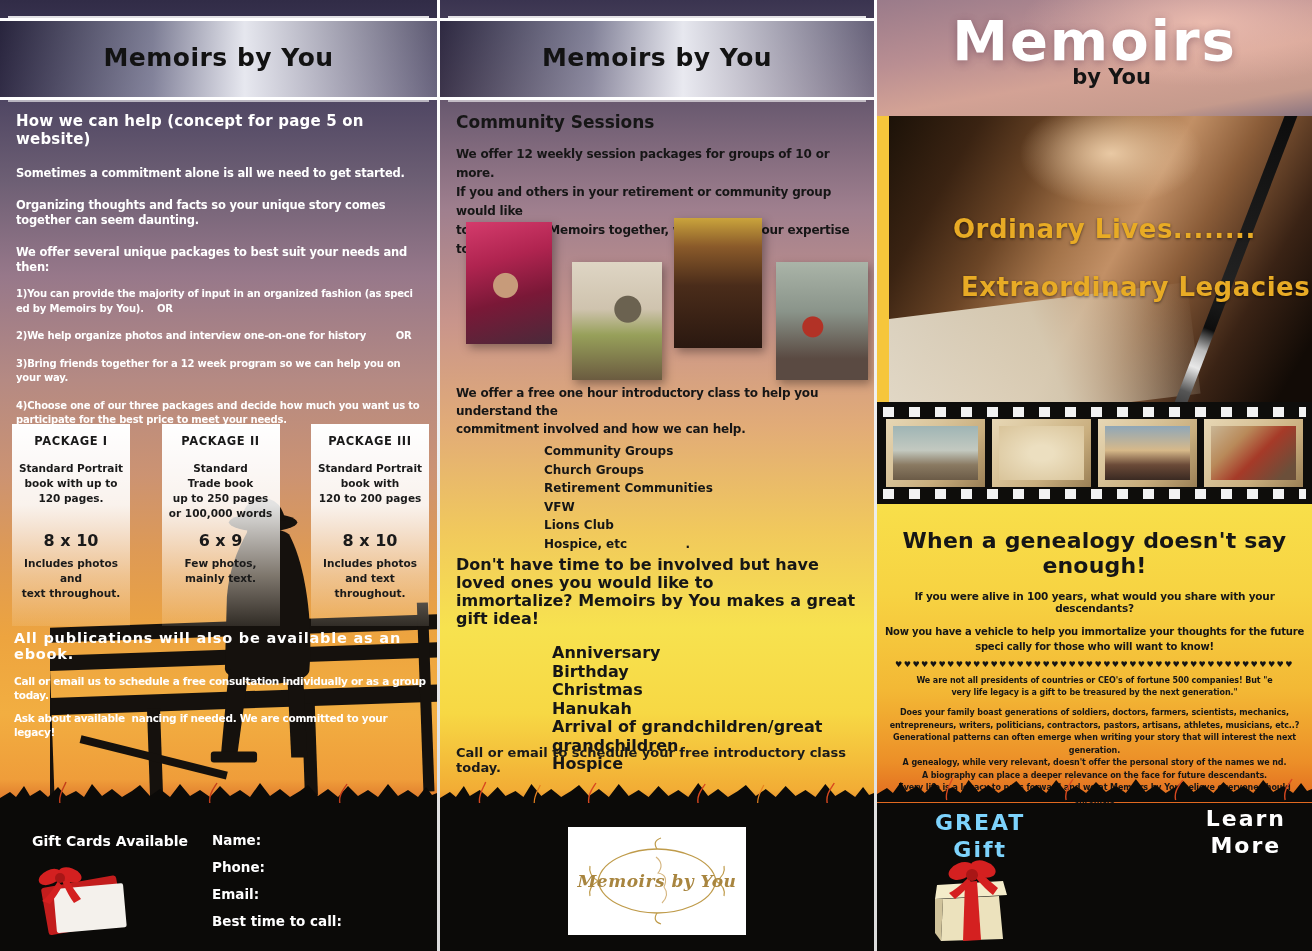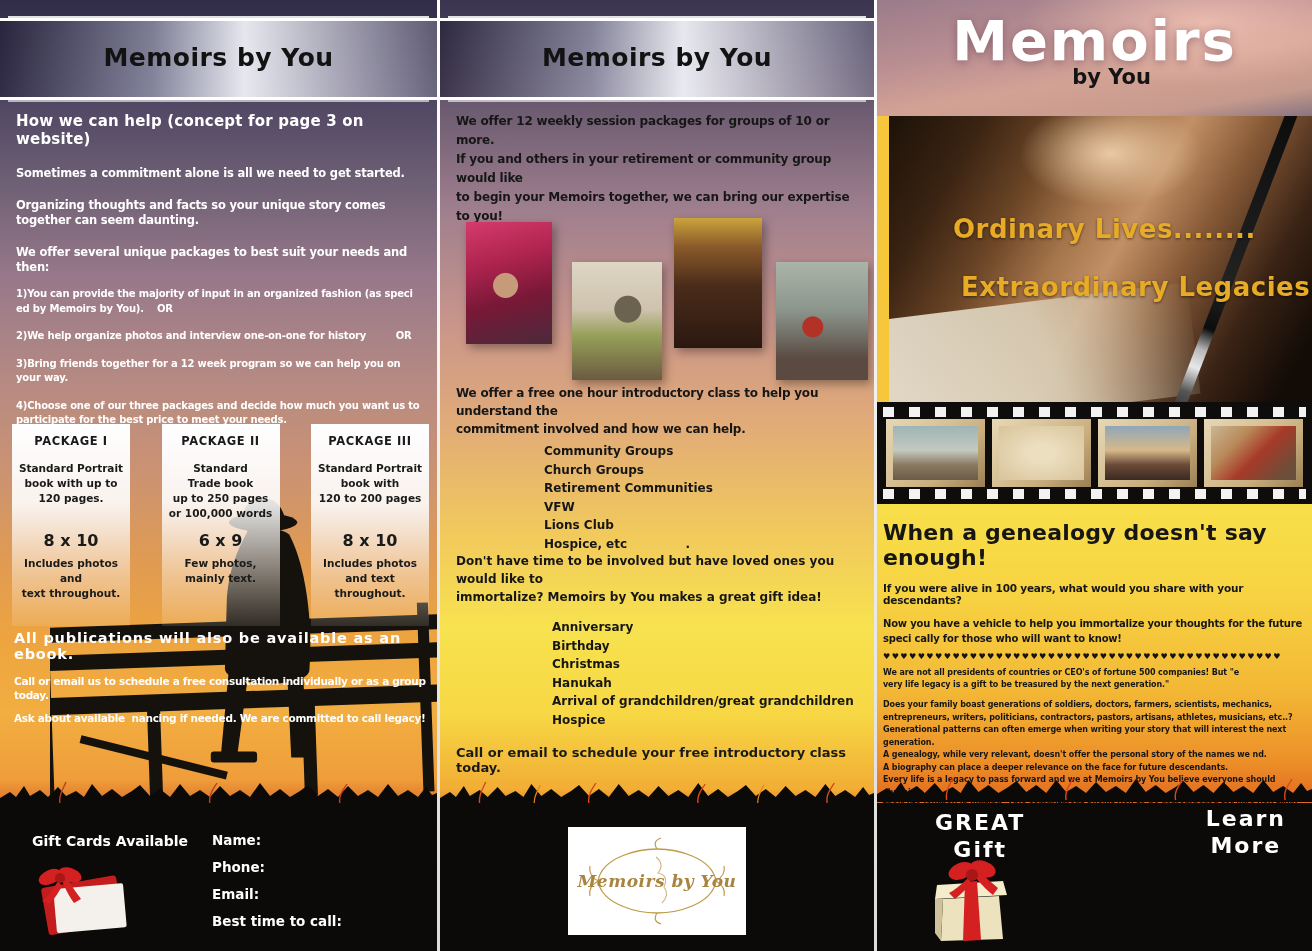--- a/index.html
+++ b/index.html
@@ -59,21 +59,21 @@
     background:radial-gradient(circle at 62% 40%,#6b6250 0 13px,rgba(0,0,0,0) 14px),
                linear-gradient(180deg,#ded5c4 0%,#cfc3ae 40%,#97a05a 62%,#6b5b40 100%);}
   #ph3{left:220px;top:-2px;width:88px;height:130px;
     background:linear-gradient(180deg,#caa43c 0%,#8a5a2a 22%,#4a2c1a 52%,#2a1810 100%);}
   #ph4{left:322px;top:42px;width:92px;height:118px;
     background:radial-gradient(circle at 40% 55%,#b23226 0 10px,rgba(0,0,0,0) 11px),
                linear-gradient(180deg,#aab4a8 0%,#8a948a 42%,#5a4a42 82%);}
   .p2-class{position:absolute;left:16px;right:8px;top:384px;color:#161616;font-size:12px;line-height:18px;z-index:6;}
   .p2-class .lead{margin:0 0 4px;letter-spacing:-.2px;}
   .plist{list-style:none;margin:2px 0 0 88px;padding:0;line-height:18.5px;}
-  .p2-gift{position:absolute;left:16px;right:8px;top:540px;color:#161616;font-size:12px;line-height:18px;z-index:6;}
+  .p2-gift{position:absolute;left:16px;right:8px;top:540px;color:#161616;font-size:16px;line-height:18px;z-index:6;}
   .p2-gift .plist{margin-left:96px;}
   .p2-cta{position:absolute;left:16px;right:6px;top:745px;color:#1a1a1a;font-size:13px;z-index:6;}
   .logo-card{position:absolute;left:50%;transform:translateX(-50%);top:24px;width:178px;height:108px;background:#fff;
     display:flex;align-items:center;justify-content:center;}
   .logo-card svg{position:absolute;left:4px;top:4px;width:170px;height:100px;}
   .logo-text{position:relative;font-family:"DejaVu Serif",serif;font-style:italic;font-weight:bold;
     font-size:17px;color:#a8853f;letter-spacing:.5px;}
 
   
   .p3-sky{position:absolute;left:0;right:0;top:0;height:116px;
@@ -97,32 +97,32 @@
     background:repeating-linear-gradient(90deg,#f2f2f2 0 11px,rgba(0,0,0,0) 11px 26px);}
   .spr-top{top:5px;} .spr-bot{bottom:5px;}
   .frames{position:absolute;left:9px;right:9px;top:17px;bottom:17px;display:flex;gap:7px;}
   .frame{flex:1;box-sizing:border-box;padding:7px;
     background:linear-gradient(135deg,#e7d7b5 0%,#d9c49a 35%,#c9ae7e 65%,#9a7f55 100%);}
   .fphoto{width:100%;height:100%;}
   #fp1{background:linear-gradient(180deg,#9fb5b5 0%,#c3c9c0 45%,#8a7a62 72%,#6b5b47 100%);}
   #fp2{background:radial-gradient(#ecdfc0 20%,#d9c49a 100%);}
   #fp3{background:linear-gradient(180deg,#8fa7b8 0%,#d7b98a 45%,#6b4a38 72%,#3a2a22 100%);}
   #fp4{background:linear-gradient(135deg,#c9b695 0%,#b98a5a 30%,#a63a28 55%,#6b4f3a 88%);}
-  .p3-lower{position:absolute;left:0;right:0;top:504px;height:300px;color:#161616;
-    box-sizing:border-box;padding:0 6px;
+  .p3-lower{position:absolute;left:0;right:0;top:504px;height:300px;text-align:center;color:#161616;
+    box-sizing:border-box;padding:8px 6px;
     background:linear-gradient(180deg,#f8df4a 0%,#f7d342 30%,#f3b835 62%,#ec8f28 86%,#e0671f 100%);}
   .headline{margin:16px 0 0;font-size:22px;letter-spacing:.2px;}
   .sub1{margin-top:12px;font-size:10.5px;letter-spacing:-.2px;}
   .sub2{margin-top:10px;font-size:10px;line-height:15px;letter-spacing:-.2px;}
   .hearts{margin-top:6px;font-size:8px;letter-spacing:1.5px;color:#141414;}
   .quote{margin-top:6px;font-size:8px;line-height:12px;letter-spacing:-.1px;}
   .bodyblock{margin-top:8px;}
   .bodyline{font-size:8px;line-height:12.5px;letter-spacing:-.1px;}
   .thinkgap{margin-top:7px;}
-  .great{position:absolute;left:58px;top:6px;font-size:22px;color:#ffffff;text-align:center;line-height:27px;letter-spacing:2px;}
+  .great{position:absolute;left:58px;top:6px;font-size:22px;color:#7dd3fc;text-align:center;line-height:27px;letter-spacing:2px;}
   .learn{position:absolute;right:26px;top:2px;font-size:22px;color:#fff;text-align:center;line-height:27px;letter-spacing:2px;}
   .giftbox-svg{position:absolute;left:52px;top:48px;width:84px;height:92px;}
 </style>
 </head>
 <body>
 
 <div class="sheet">
 
   <section class="panel" id="panel-left">
     <div class="hdr-band">
@@ -145,21 +145,21 @@
         <ellipse cx="212" cy="30" rx="34" ry="9"></ellipse>
         <path d="M190,28 q4,-22 22,-22 q18,0 22,22 Z"></path>
         <path d="M196,40 C186,58 178,78 176,104 L174,176 C176,194 254,196 258,178 C262,128 254,72 238,42 C226,34 206,34 196,40 Z"></path>
         <path d="M178,176 L170,262 L186,264 L196,190 Z"></path>
         <path d="M236,180 L240,264 L256,264 L252,184 Z"></path>
         <rect x="160" y="258" width="46" height="11" rx="3"></rect>
       </g>
     </svg>
 
     <div class="p1-content">
-      <h2 class="p1-title">How we can help (concept for page 3 on website)</h2>
+      <h2 class="p1-title">How we can help (concept for page 5 on website)</h2>
       <p>Sometimes a commitment alone is all we need to get started.</p>
       <p>Organizing thoughts and facts so your unique story comes together can seem daunting.</p>
       <p class="tight">We offer several unique packages to best suit your needs and then:</p>
       <div class="p1-item pre">1)You can provide the majority of input in an organized fashion (as speci ed by Memoirs by You).    OR</div>
       <div class="p1-item pre">2)We help organize photos and interview one-on-one for history         OR</div>
       <div class="p1-item pre">3)Bring friends together for a 12 week program so we can help you on your way.</div>
       <div class="p1-item pre">4)Choose one of our three packages and decide how much you want us to
 participate for the best price to meet your needs.</div>
     </div>
 
@@ -191,21 +191,21 @@
         <div class="size">8 x 10</div>
         <div class="note pre">Includes photos
 and text
 throughout.</div>
       </article>
     </div>
 
     <div class="p1-ebook">All publications will also be available as an ebook.</div>
     <div class="p1-ctas">
       <p>Call or email us to schedule a free consultation individually or as a group today.</p>
-      <p class="pre">Ask about available  nancing if needed. We are committed to call legacy!</p>
+      <p class="pre">Ask about available  nancing if needed. We are committed to your legacy!</p>
     </div>
 
     <svg class="grass" viewBox="0 0 437 26" preserveAspectRatio="none" aria-hidden="true">
       <path fill="#0b0a08" d="M0,26 L0,18 L10,12 L16,17 L24,6 L30,16 L40,10 L48,17 L58,7 L66,16 L76,11 L84,17 L92,4 L102,16 L112,9 L122,17 L132,11 L140,5 L150,16 L160,9 L170,17 L180,4 L190,16 L200,10 L210,17 L220,6 L230,16 L240,10 L250,17 L260,3 L270,16 L280,9 L290,17 L300,11 L308,5 L318,16 L328,9 L338,17 L348,6 L358,16 L368,10 L378,17 L388,4 L398,16 L408,10 L418,17 L426,7 L432,15 L437,13 L437,26 Z"></path>
       <path stroke="#c33d1a" stroke-width="1.4" fill="none" d="M60,24 C58,14 64,8 66,2 M210,24 C208,15 214,8 217,3 M340,24 C338,15 344,9 347,4"></path>
     </svg>
 
     <footer class="panel-footer">
       <div class="gift-label">Gift Cards Available</div>
       <svg class="giftcard-svg" viewBox="0 0 112 88" aria-hidden="true">
@@ -231,20 +231,21 @@
   </section>
 
   <div class="fold" id="fold-1"></div>
 
   <section class="panel" id="panel-mid">
     <div class="hdr-band">
       <span>Memoirs by You</span>
     </div>
 
     <div class="p2-content">
+      <h2 class="p2-title">Community Sessions</h2>
       <p class="p2-intro">We offer 12 weekly session packages for groups of 10 or more.</p>
       <p class="p2-intro pre">If you and others in your retirement or community group would like
 to begin your Memoirs together, we can bring our expertise to you!</p>
     </div>
 
     <div class="photos">
       <div class="photo" id="ph1"></div>
       <div class="photo" id="ph2"></div>
       <div class="photo" id="ph3"></div>
       <div class="photo" id="ph4"></div>

